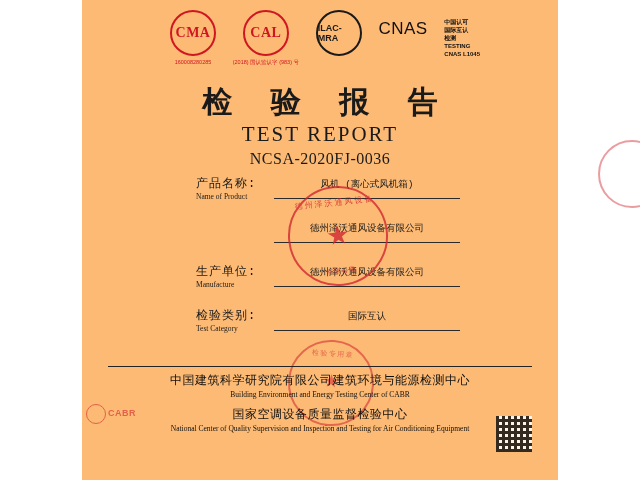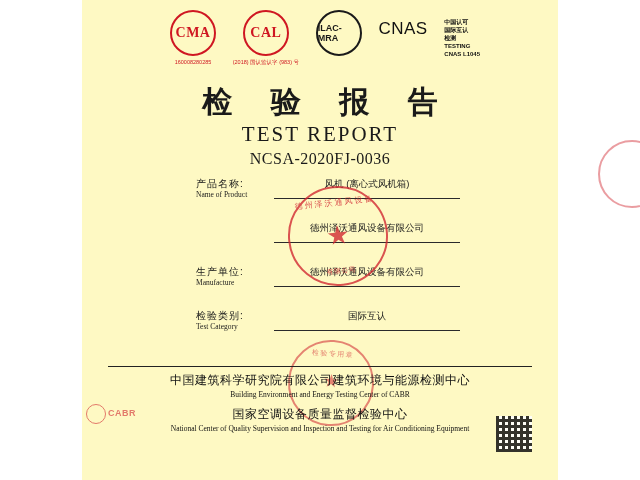--- a/index.html
+++ b/index.html
@@ -7,21 +7,21 @@
     width:640px;height:480px;
     background:#ffffff;
     font-family:"Liberation Serif", serif;
     overflow:hidden;
     position:relative;
   }
   .page{
     position:absolute;
     left:0;top:0;
     width:640px;height:480px;
-    background:#fef9c3;
+    background:#fdba74;
   }
   
   .margin-left, .margin-right{
     position:absolute;top:0;height:480px;width:82px;background:#ffffff;
   }
   .margin-left{left:0;}
   .margin-right{right:0;}
 
   
   .logos{
@@ -126,40 +126,40 @@
   .field-row{
     position:relative;
     height:44px;
   }
   .field-label{
     position:absolute;
     left:0;top:0;
     width:74px;
   }
   .label-cn{
-    font-size:10px;
+    font-size:12px;
     color:#1a1a1a;
     letter-spacing:1px;
-    font-family:Liberation Sans, sans-serif;
+    font-family:Liberation Mono, monospace;
     line-height:1.15;
   }
   .label-en{
     font-size:7.5px;
     color:#1a1a1a;
     font-family:"Liberation Serif", serif;
     line-height:1.3;
   }
   .field-value{
     position:absolute;
     left:78px;right:0;top:0;
     height:18px;
     text-align:center;
     font-size:9.5px;
     color:#1a1a1a;
-    font-family:Liberation Sans, sans-serif;
+    font-family:Liberation Mono, monospace;
     border-bottom:1px solid #2a2a2a;
     padding-bottom:2px;
     white-space:nowrap;
     overflow:hidden;
   }
 
   
   .footer-rule{
     position:absolute;
     left:108px;right:108px;top:366px;

